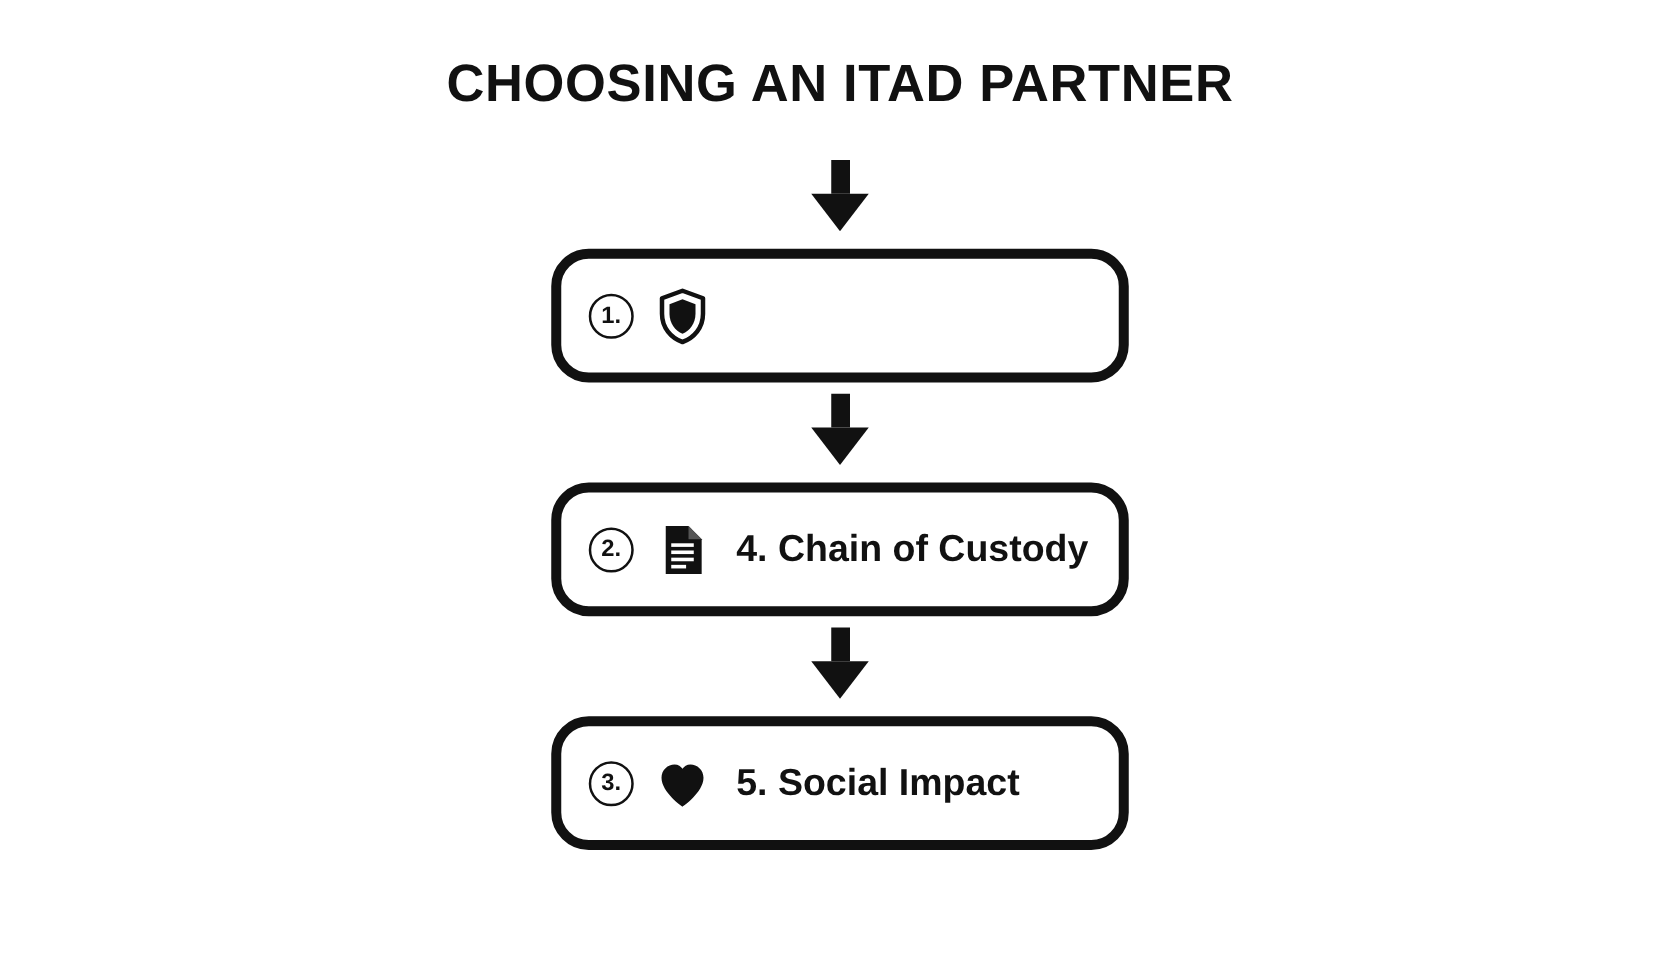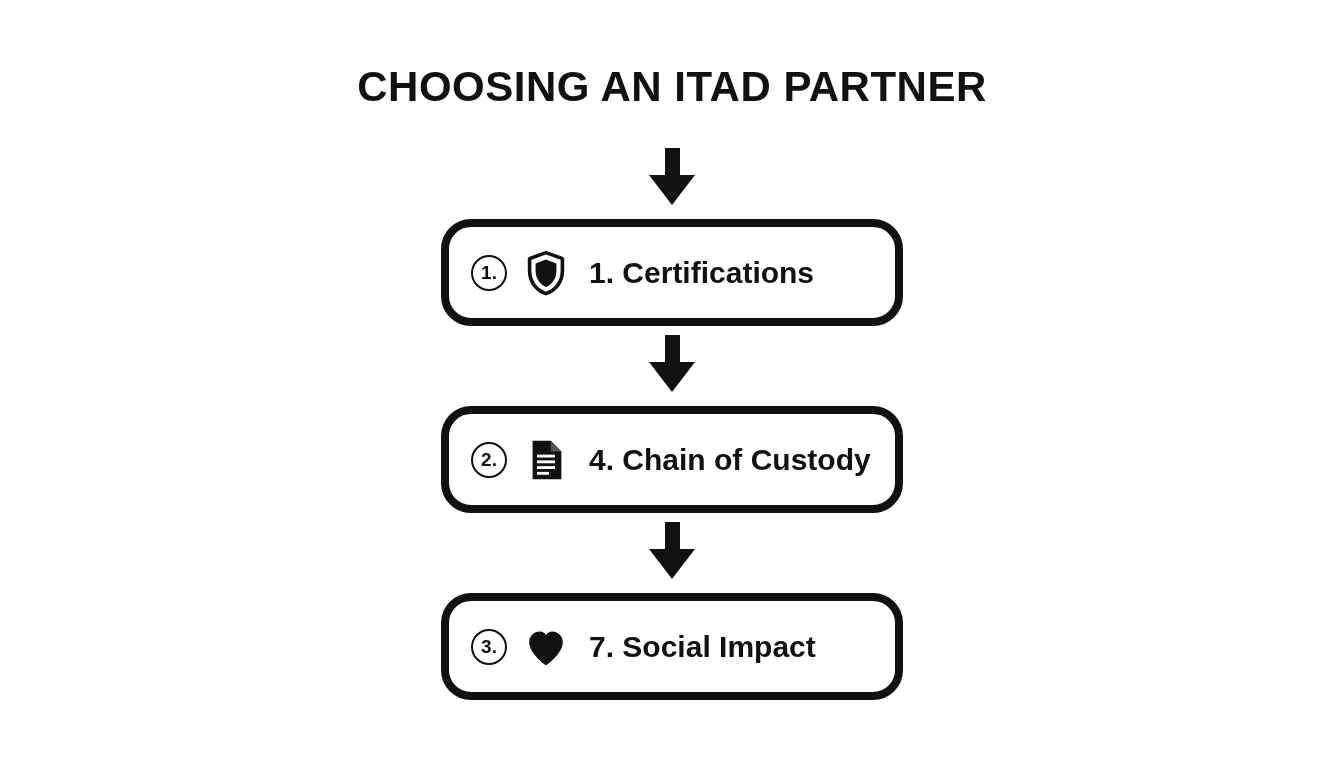--- a/index.html
+++ b/index.html
@@ -9,21 +9,21 @@
     background: #ffffff;
     font-family: "Liberation Sans", "DejaVu Sans", sans-serif;
     overflow: hidden;
   }
   .canvas {
     width: 1344px;
     height: 768px;
     display: flex;
     flex-direction: column;
     align-items: center;
-    padding-top: 64px;
+    padding-top: 44px;
     background: #ffffff;
   }
   .title {
     font-size: 42px;
     font-weight: 700;
     letter-spacing: 0.5px;
     color: #111111;
     text-align: center;
     line-height: 1.1;
   }
@@ -100,21 +100,20 @@
   </div>
 
   <div class="step-box">
     <span class="num-badge">1.</span>
     <span class="step-icon">
       <svg width="48" height="48" viewBox="0 0 24 24">
         <path d="M12 1.8 L20.2 4.8 V11 C20.2 16.6 16.6 20.7 12 22.3 C7.4 20.7 3.8 16.6 3.8 11 V4.8 Z" fill="none" stroke="#111111" stroke-width="1.8" stroke-linejoin="round"></path>
         <path d="M12 5.2 L17.2 7.2 V11 C17.2 14.9 14.9 17.8 12 19 C9.1 17.8 6.8 14.9 6.8 11 V7.2 Z" fill="#111111"></path>
       </svg>
     </span>
-    <span class="step-label">1. Certifications</span>
   </div>
 
   <div class="arrow small">
     <div class="stem"></div>
     <div class="head"></div>
   </div>
 
   <div class="step-box">
     <span class="num-badge">2.</span>
     <span class="step-icon">
@@ -135,16 +134,16 @@
     <div class="head"></div>
   </div>
 
   <div class="step-box">
     <span class="num-badge">3.</span>
     <span class="step-icon">
       <svg width="48" height="48" viewBox="0 0 24 24">
         <path d="M12 21.2 C12 21.2 3.6 15.4 3.6 9.6 C3.6 6.4 6.2 4.3 8.8 4.3 C10.3 4.3 11.4 5.1 12 6 C12.6 5.1 13.7 4.3 15.2 4.3 C17.8 4.3 20.4 6.4 20.4 9.6 C20.4 15.4 12 21.2 12 21.2 Z" fill="#111111"></path>
       </svg>
     </span>
-    <span class="step-label">7. Social Impact</span>
+    <span class="step-label">5. Social Impact</span>
   </div>
 
 </div>
 
 </body></html>

